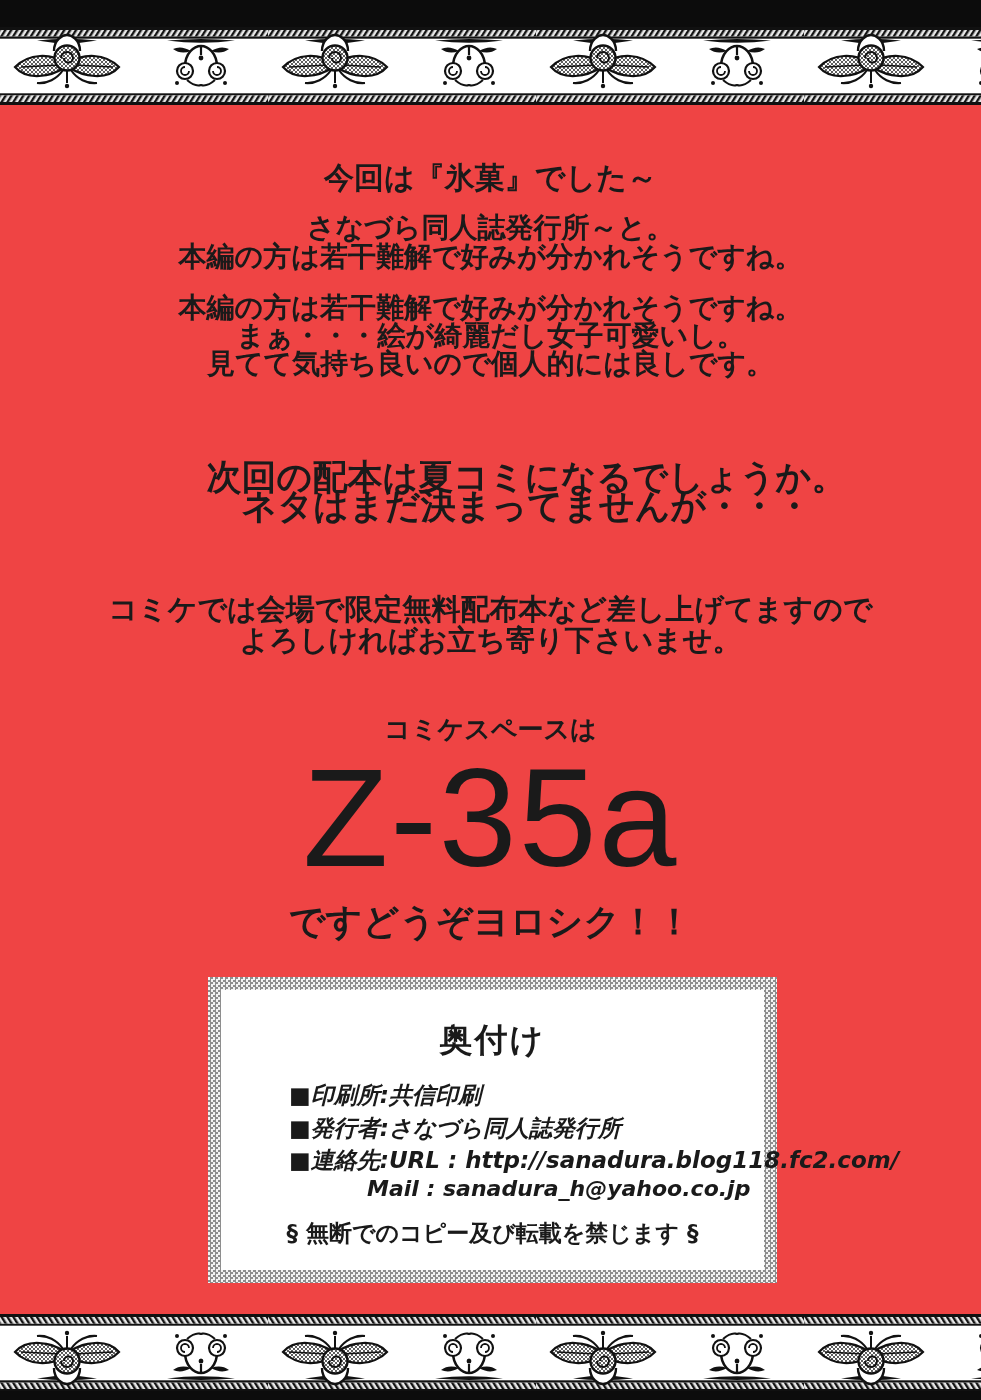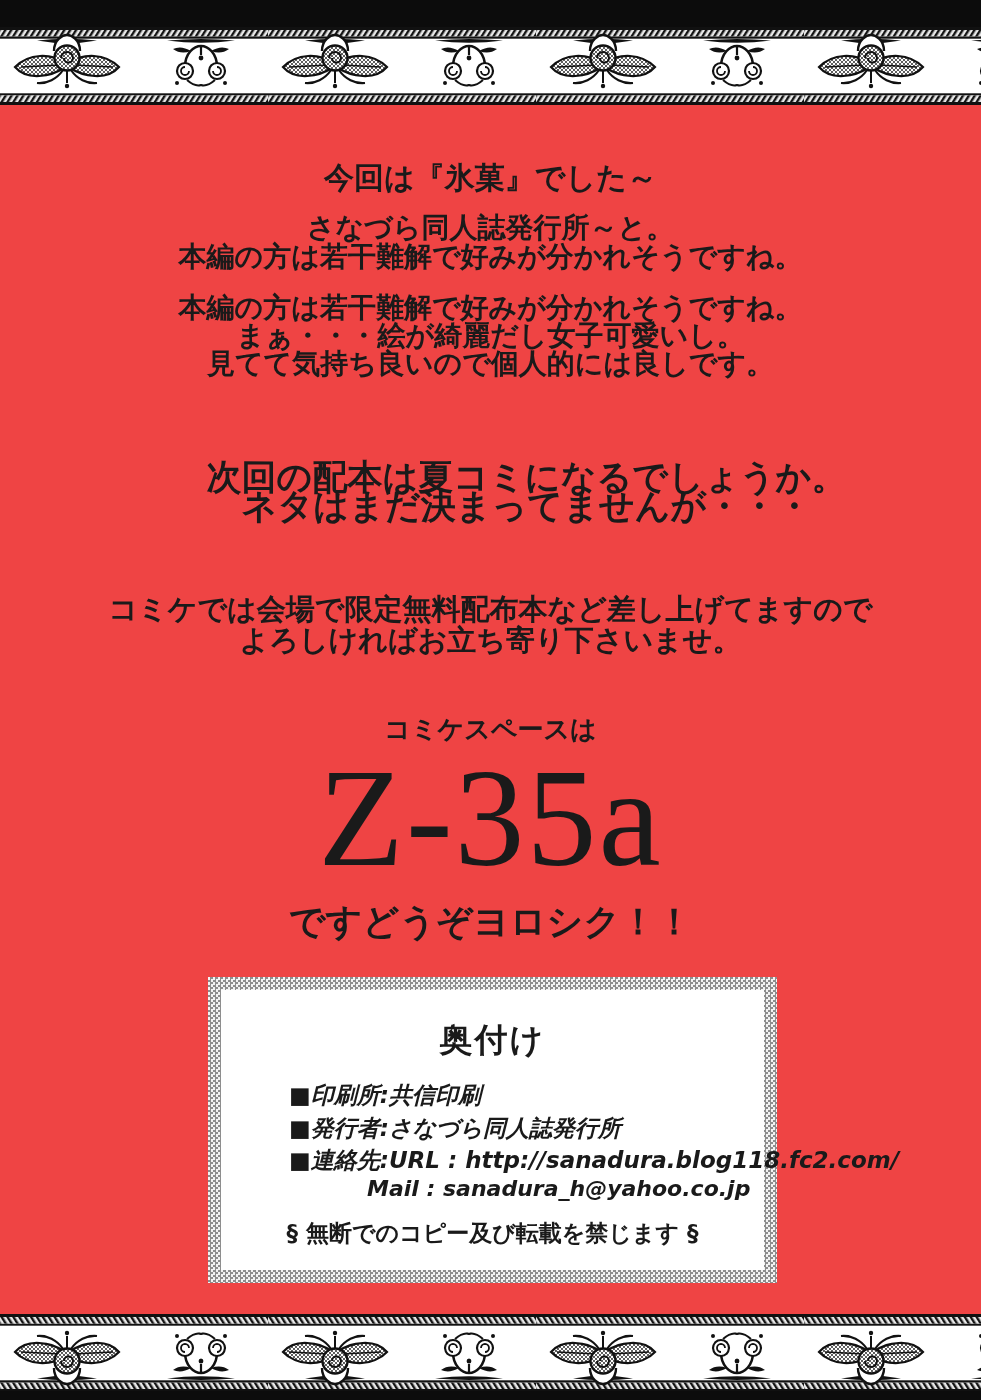--- a/index.html
+++ b/index.html
@@ -27,21 +27,21 @@
     white-space:nowrap;
   }
   .t1{top:162px;font-size:30px;line-height:32px;}
   .t2{top:213px;font-size:28px;line-height:29px;}
   .t3{top:294px;font-size:28px;line-height:28px;}
   .t4{top:463px;font-size:35px;line-height:29px;padding-left:36px;}
   .t5{top:594px;font-size:29px;line-height:31px;}
   .t6{top:714px;font-size:26px;line-height:30px;}
   .tz{
     top:750px;font-size:140px;line-height:136px;
-    font-family:Liberation Serif, serif;
+    font-family:Liberation Sans, sans-serif;
     font-weight:400;letter-spacing:2px;
   }
   .t7{
     top:907px;font-size:36px;line-height:30px;
     font-family:"Liberation Serif","DejaVu Serif",serif;
   }
   
   .colophon{
     position:absolute;left:208px;top:977px;
     width:569px;height:306px;

